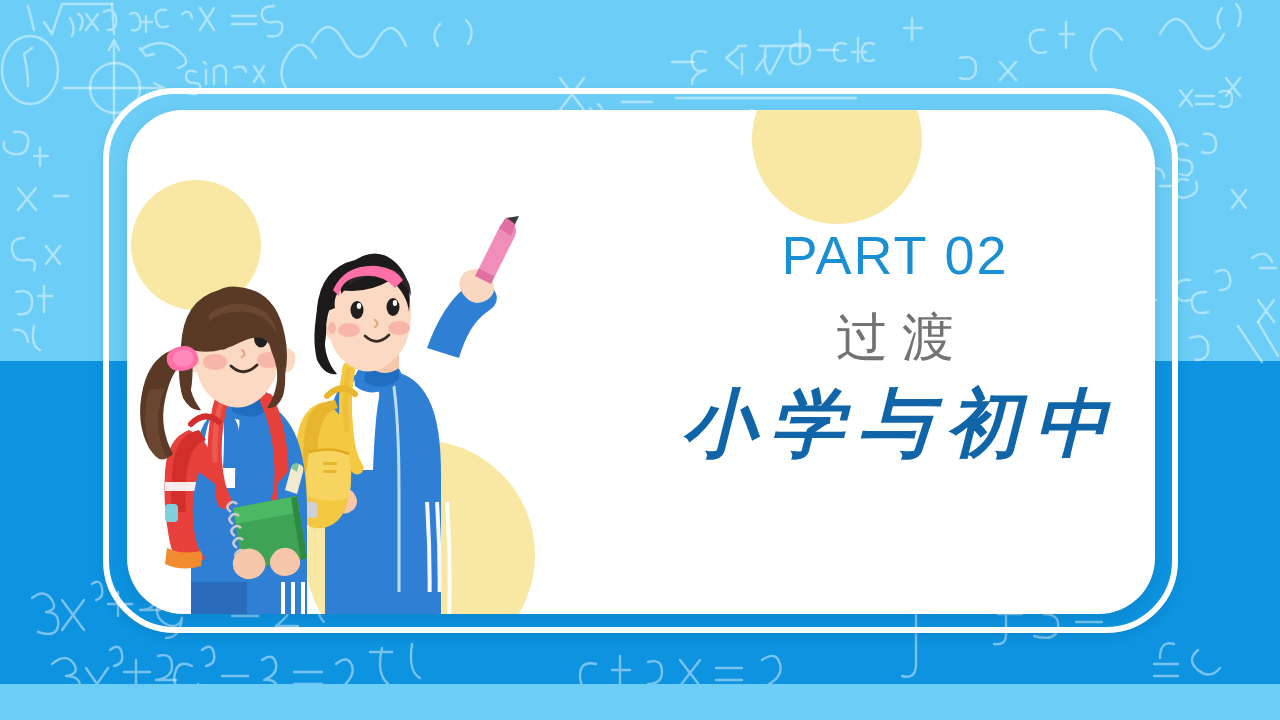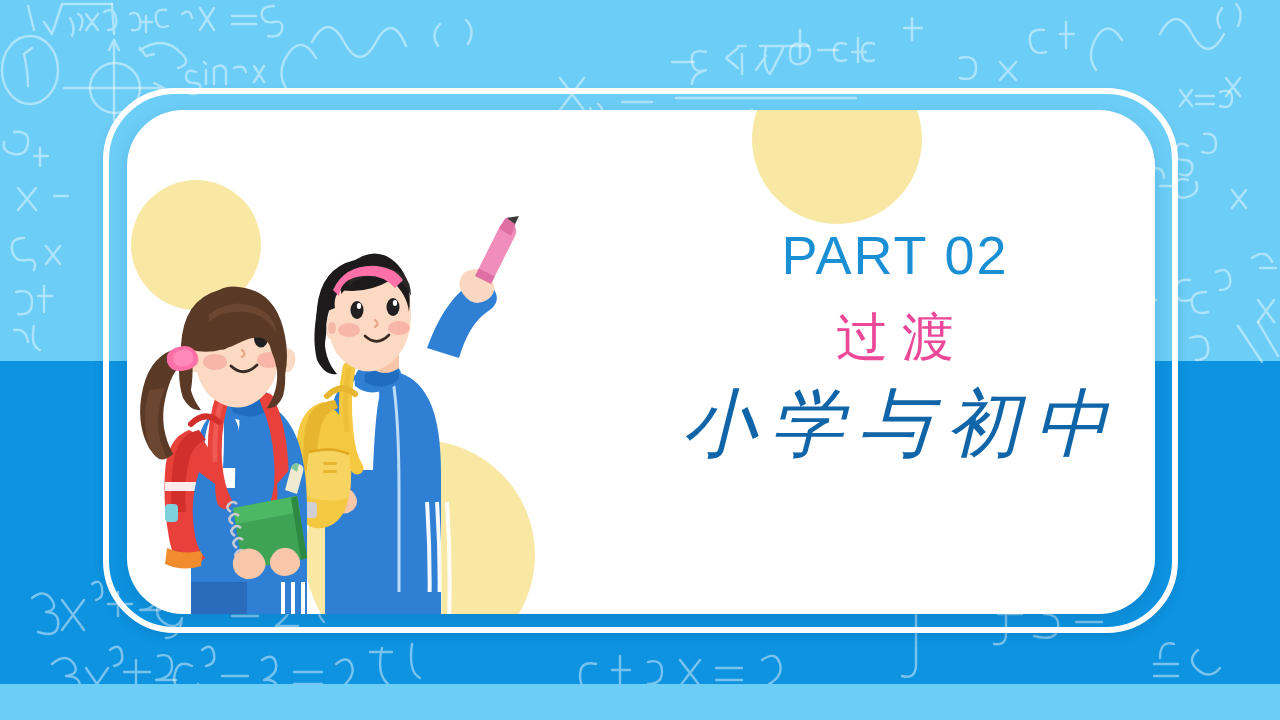--- a/index.html
+++ b/index.html
@@ -83,30 +83,30 @@
     font-weight:400;
     letter-spacing:2px;
     color:#1b8fd4;
     line-height:1;
     margin-top:18px;
   }
   .subtitle-cn {
     font-family:"Liberation Serif", serif;
     font-size:52px;
     font-weight:400;
-    color:#ec4899;
+    color:#737373;
     letter-spacing:14px;
     text-indent:14px;
     line-height:1.15;
     margin-top:26px;
   }
   .title-cn {
     font-family:"Liberation Serif", serif;
     font-size:74px;
-    font-weight:400;
+    font-weight:700;
     font-style:italic;
     color:#1065a8;
     letter-spacing:14px;
     text-indent:14px;
     line-height:1.15;
     margin-top:14px;
     white-space:nowrap;
   }
 </style>
 </head>

